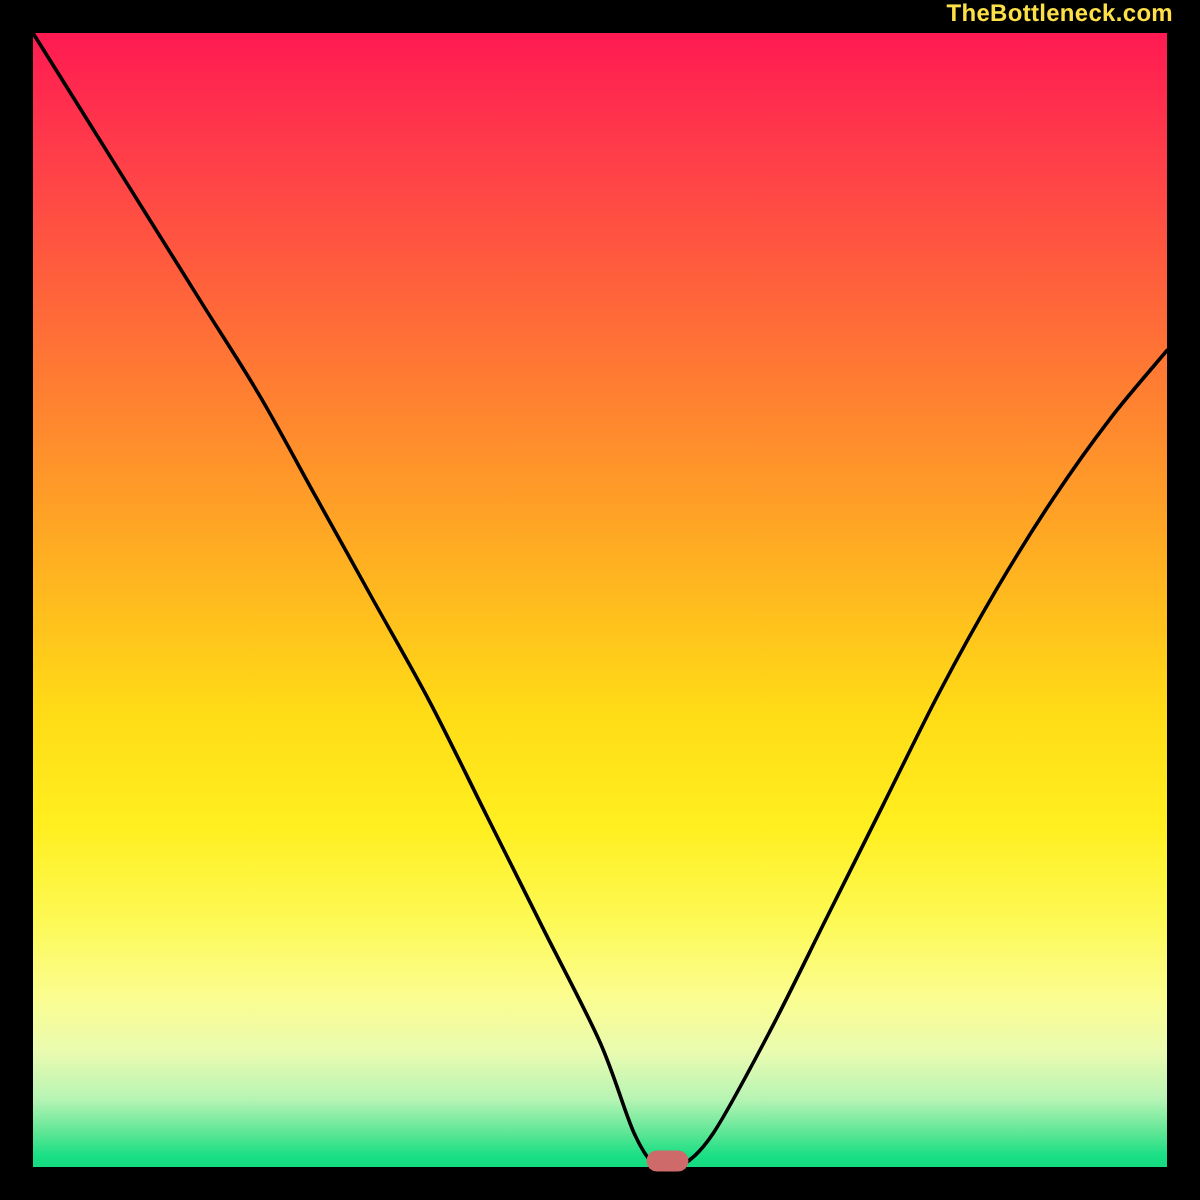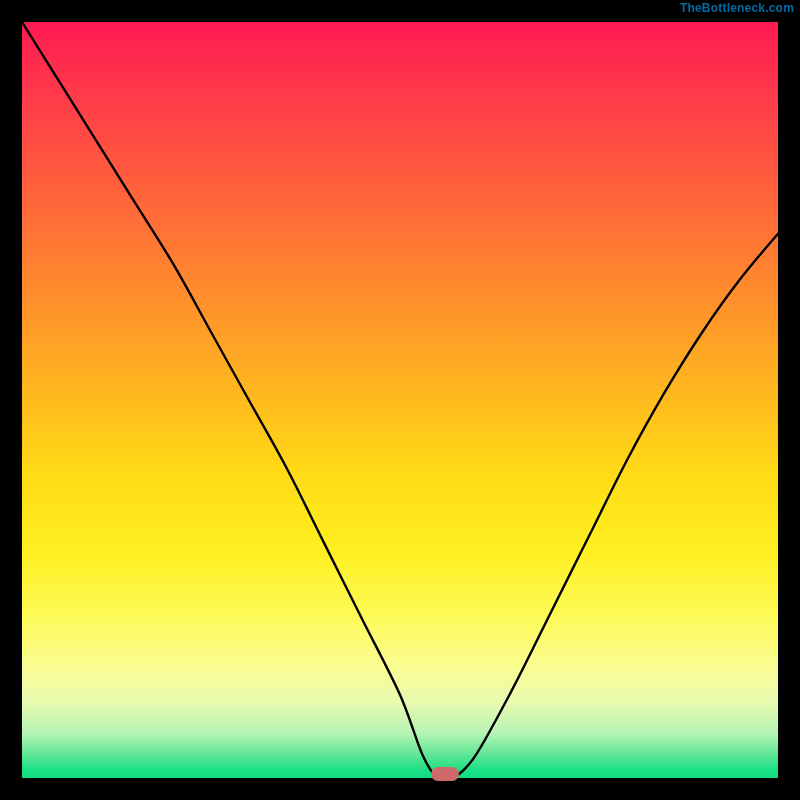--- a/index.html
+++ b/index.html
@@ -37,24 +37,24 @@
       #e8fbb0 90%,
       #b7f4b4 94%,
       #5de695 97%,
       #1adf84 99%,
       #14db80 100%
     );
   }
   .watermark {
     position: absolute;
     top: 1px;
-    right: 6px;
-    font-size: 12px;
+    right: 18px;
+    font-size: 16px;
     font-weight: 600;
-    color: #0369a1;
+    color: #fde047;
     letter-spacing: 0.2px;
     user-select: none;
   }
   svg.curve {
     position: absolute;
     inset: 0;
     width: 100%;
     height: 100%;
   }
   .marker {

